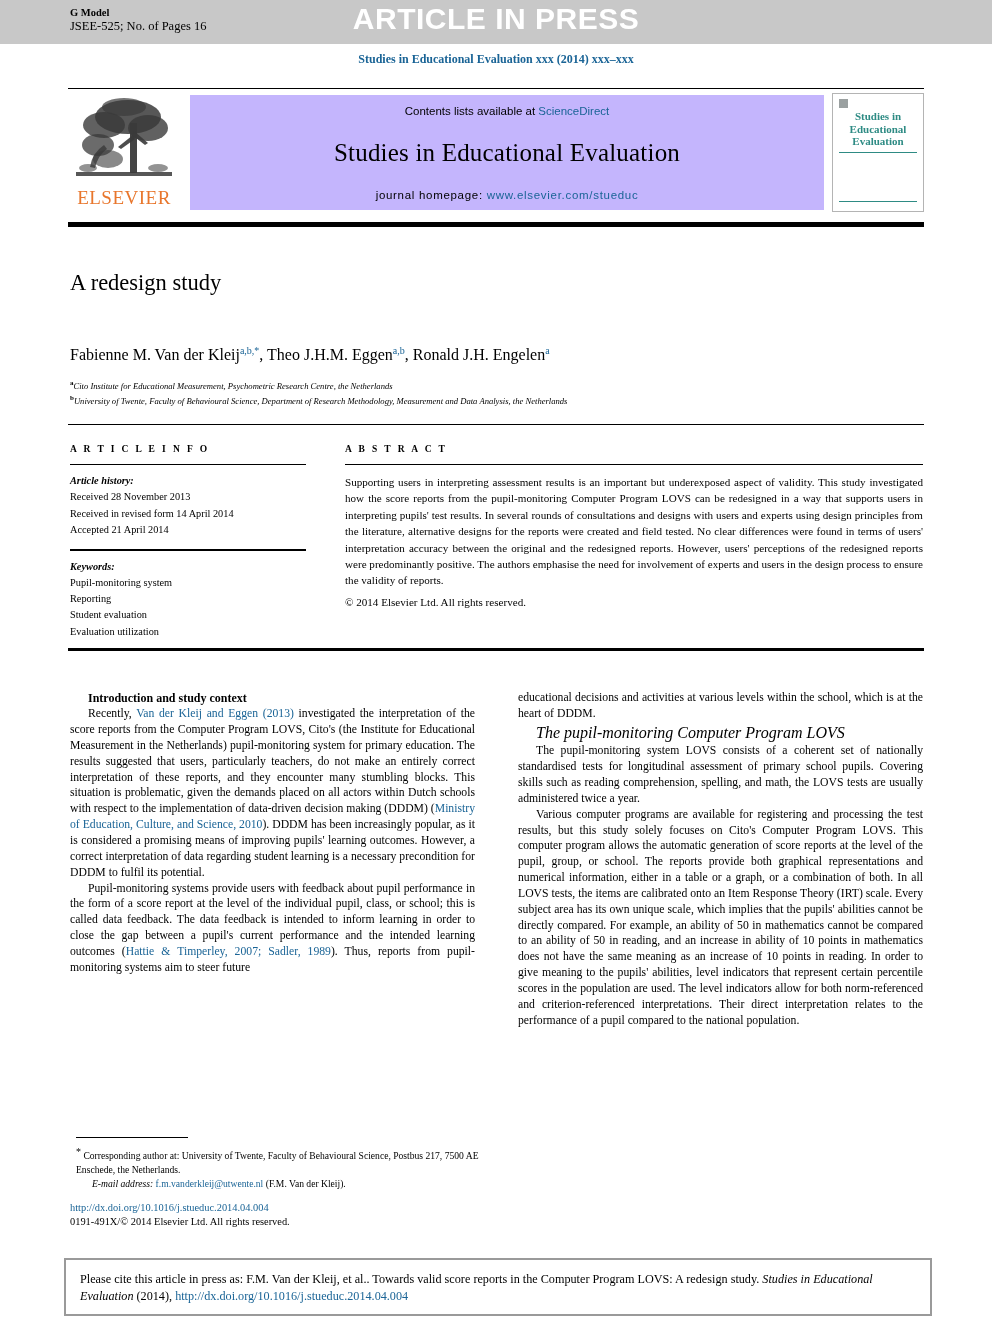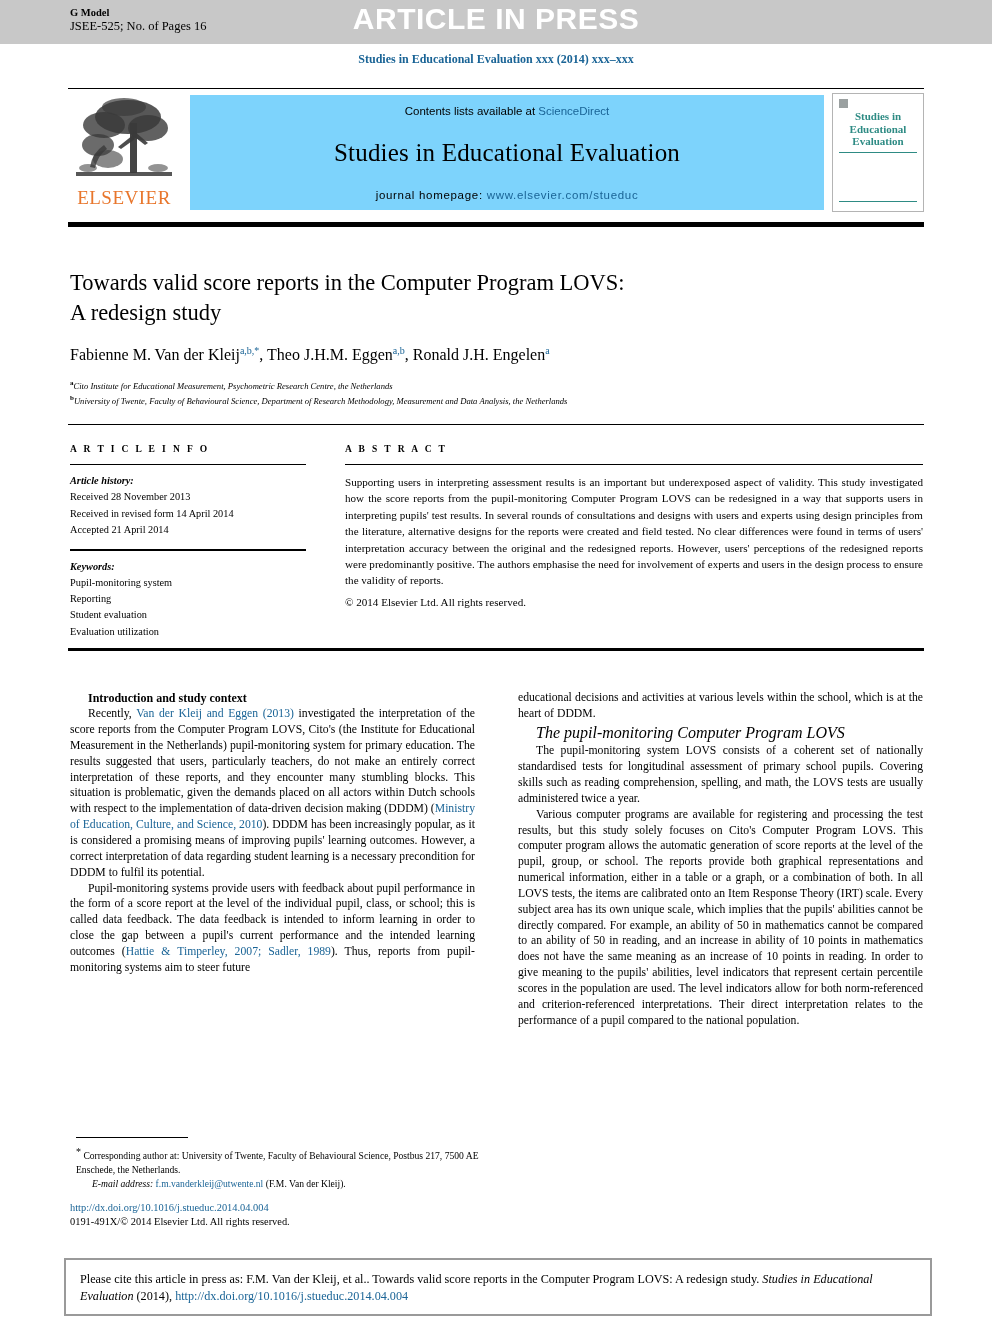--- a/index.html
+++ b/index.html
@@ -80,21 +80,21 @@
   .elsevier-word {
     font-family: "Liberation Serif", serif;
     font-size: 19px;
     letter-spacing: 0.5px;
     color: #e8762c;
     line-height: 1;
     margin-top: 1px;
   }
   .contents-box {
     flex: 1 1 auto;
-    background: #7dd3fc;
+    background: #c4b5fd;
     margin: 6px 8px 8px 10px;
     display: flex;
     flex-direction: column;
     align-items: center;
     justify-content: space-between;
     padding: 10px 0 9px 0;
   }
   .contents-line {
     font-family: "Liberation Sans", sans-serif;
     font-size: 11.5px;
@@ -378,21 +378,20 @@
       <div class="cover-mini-logo"></div>
       <div class="cover-title">Studies in Educational Evaluation</div>
       <div class="cover-rule"></div>
       <div class="cover-rule2"></div>
     </div>
   </div>
 
   <div class="thick-rule"></div>
 
   <div class="title">
-    <div>Towards valid score reports in the Computer Program LOVS:</div>
     <div>A redesign study</div>
   </div>
 
   <div class="authors">
     <span>Fabienne M. Van der Kleij</span><sup>a,b,*</sup><span>, </span><span>Theo J.H.M. Eggen</span><sup>a,b</sup><span>, </span><span>Ronald J.H. Engelen</span><sup>a</sup>
   </div>
 
   <div class="affils">
     <div><sup>a</sup><span>Cito Institute for Educational Measurement, Psychometric Research Centre, the Netherlands</span></div>
     <div><sup>b</sup><span>University of Twente, Faculty of Behavioural Science, Department of Research Methodology, Measurement and Data Analysis, the Netherlands</span></div>

